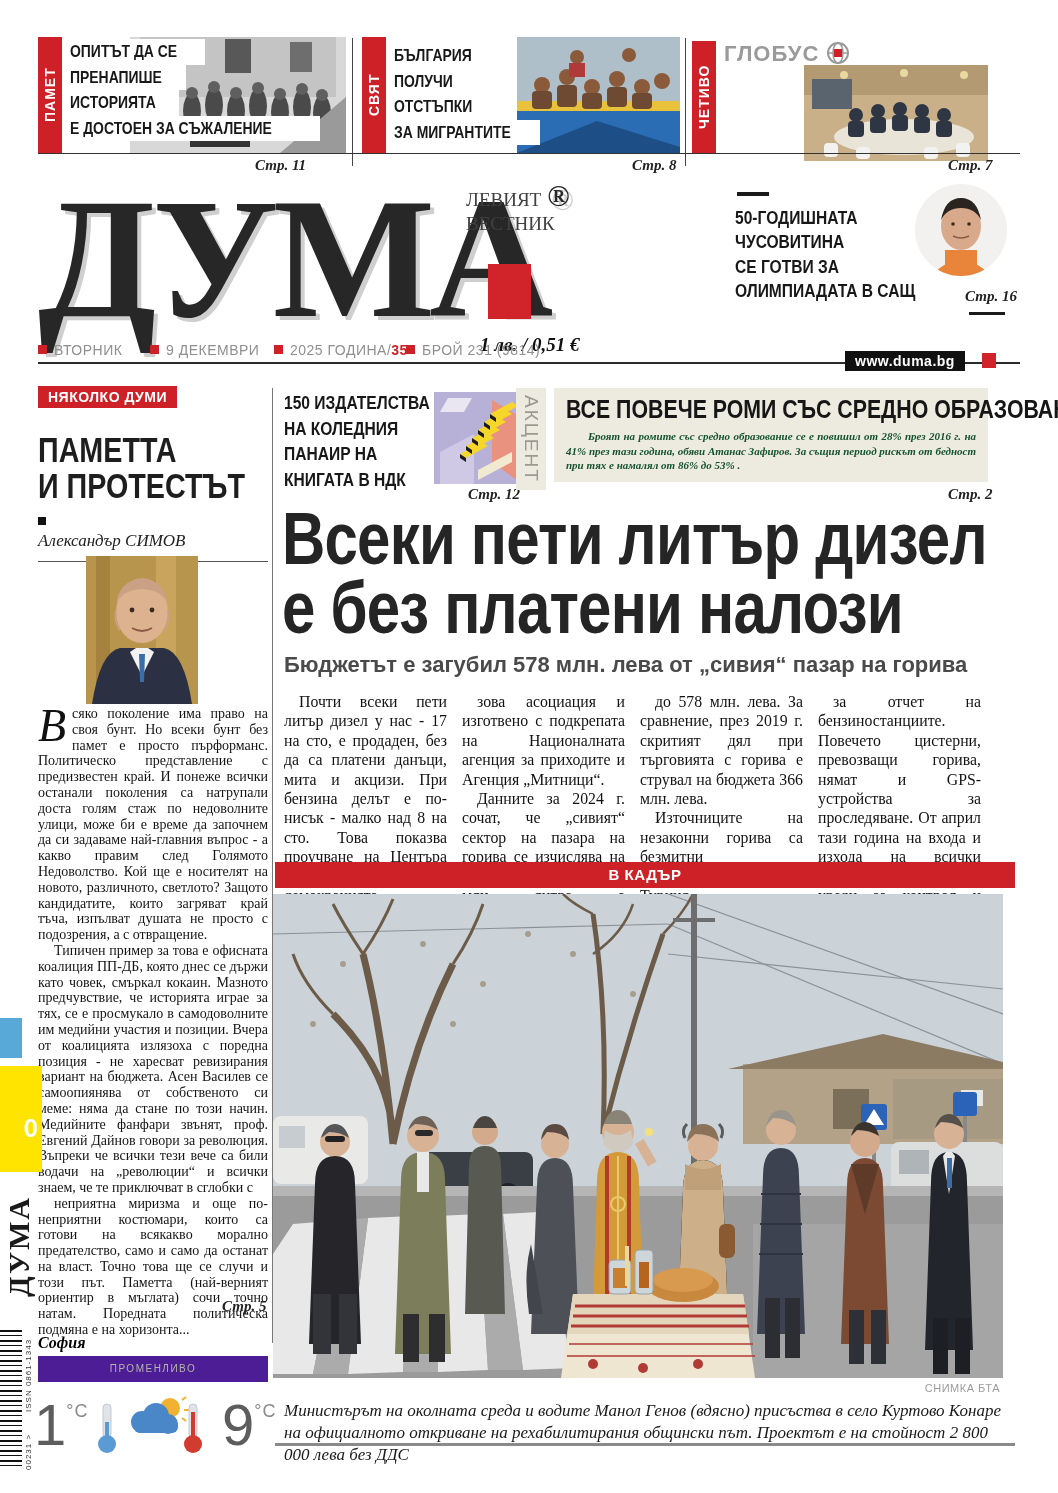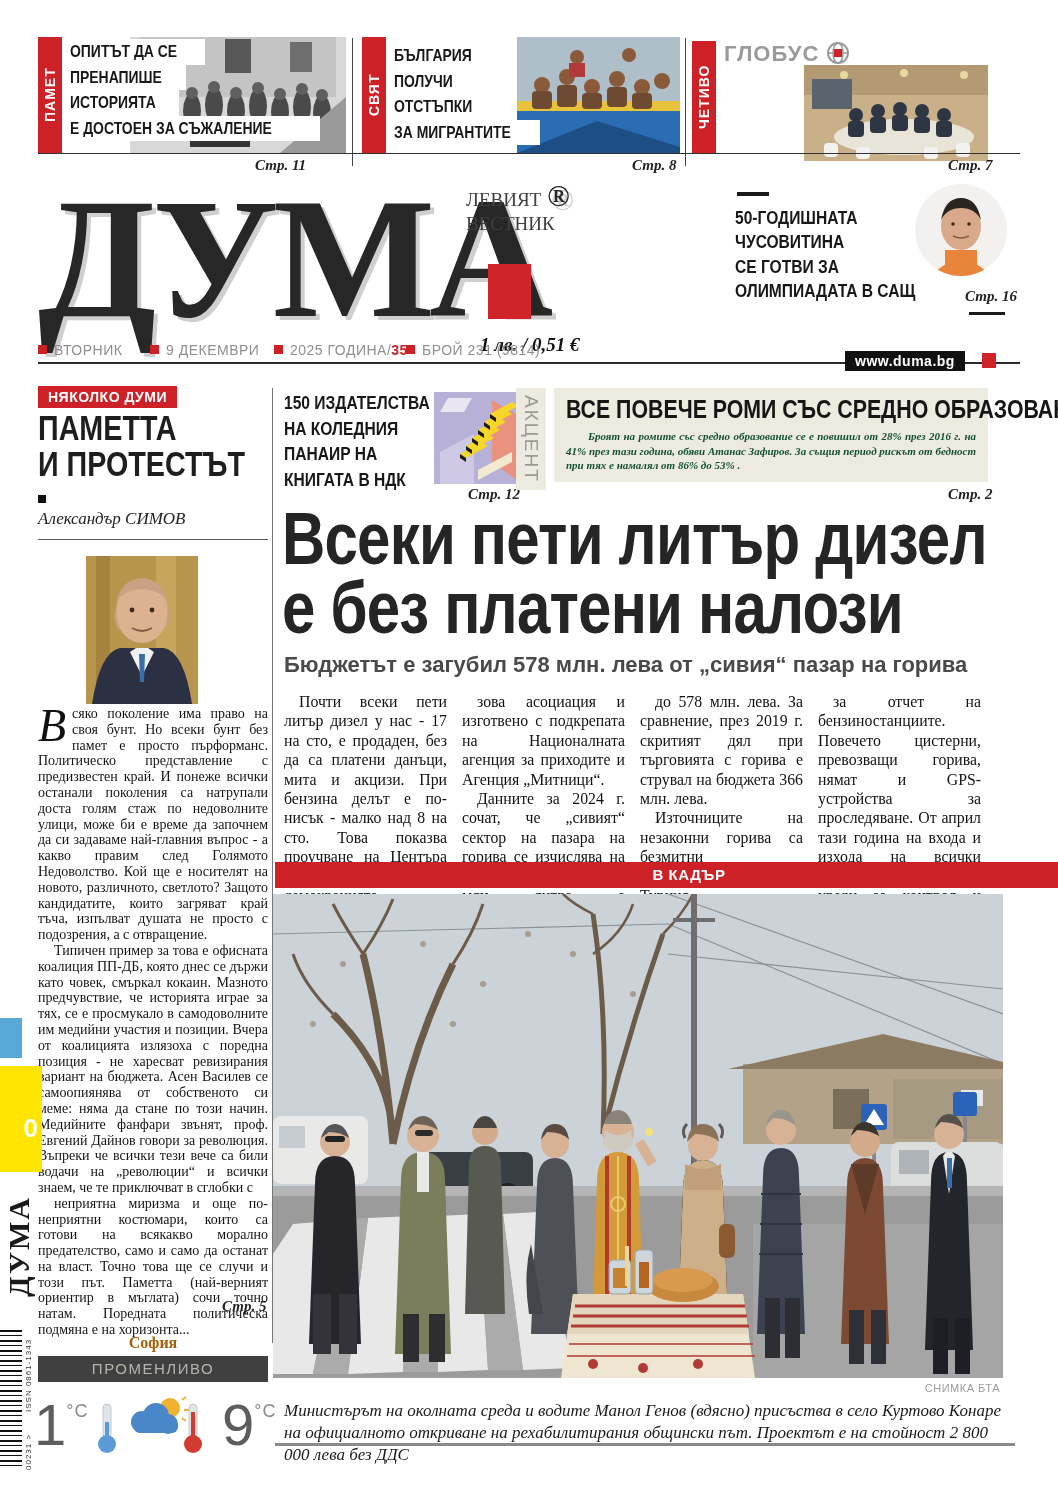--- a/index.html
+++ b/index.html
@@ -30,37 +30,37 @@
   .site-badge{background:#111;color:#fff;font-weight:bold;font-size:14px;padding:2px 10px;letter-spacing:.5px;}
   
   .op-tag{background:#cd2127;color:#fff;font-weight:bold;font-size:14px;padding:3px 10px;letter-spacing:.5px;}
   .op-title{font-weight:bold;font-size:35px;line-height:1.02;color:#1e1e1e;}
   .author{font-family:"Liberation Serif",serif;font-style:italic;font-size:17px;color:#222;}
   .body-serif{font-family:"Liberation Serif",serif;font-size:14px;line-height:15.8px;text-align:justify;color:#141414;}
   .body-serif p{margin:0;text-indent:16px;}
   .body-serif p.nofirst{text-indent:0;}
   .dropcap{float:left;font-family:"Liberation Serif",serif;font-style:italic;font-size:46px;line-height:36px;
            padding:2px 6px 0 0;color:#111;}
-  .city{font-family:"Liberation Serif",serif;font-weight:bold;font-size:16px;color:#a16207;text-align:center;}
-  .cond-bar{background:#404040;color:#b6b5ac;font-size:15px;letter-spacing:1.5px;text-align:center;line-height:26px;}
+  .city{font-family:"Liberation Serif",serif;font-style:italic;font-weight:bold;font-size:16px;color:#000000;}
+  .cond-bar{background:#4c1d95;color:#b6b5ac;font-size:10px;letter-spacing:1.5px;text-align:center;line-height:26px;}
   .temp{font-size:58px;color:#5d5d5d;font-weight:400;line-height:1;}
   .deg{font-size:18px;color:#8a8a8a;vertical-align:28px;letter-spacing:1px;}
   .akcent-label{writing-mode:vertical-rl;font-size:19px;color:#9b9a91;letter-spacing:2px;}
   .akcent-box{background:#edebe0;}
   .akcent-title{font-weight:bold;font-size:26px;color:#161616;}
   .akcent-text{font-family:Liberation Serif, serif;font-style:italic;font-weight:bold;font-size:11px;
                line-height:1.32;color:#14532d;text-align:justify;}
   .akcent-text p{margin:0;text-indent:22px;}
   
   .main-hl{font-weight:bold;font-size:75px;line-height:69px;letter-spacing:-1px;color:#252525;}
   .subhead{font-weight:bold;font-size:22px;color:#4a4a4a;}
   .newscol{font-family:"Liberation Serif",serif;font-size:15.8px;line-height:19.4px;text-align:justify;color:#121212;width:163px;}
   .newscol p{margin:0;text-indent:15px;}
   .kadar-bar{background:#cd2127;color:#fff;font-weight:bold;font-size:15px;letter-spacing:.5px;
-             text-align:center;line-height:26px;padding-left:44px;}
+             text-align:center;line-height:26px;}
   .credit{font-size:11px;color:#9c9c9c;letter-spacing:.5px;text-align:right;}
   .caption{font-family:"Liberation Serif",serif;font-style:italic;font-size:17px;line-height:1.3;color:#1a1a1a;}
   .bot-rule{background:#8a8a8a;height:3px;}
   
   .spine-duma{font-family:"Liberation Serif",serif;font-weight:bold;font-size:30px;color:#1a1a1a;
               writing-mode:vertical-rl;transform:rotate(180deg);letter-spacing:2px;}
   .barcode{background:repeating-linear-gradient(to bottom,#111 0 2px,#fff 2px 5px,#111 5px 6px,#fff 6px 10px);}
   .spine-small{font-size:8px;color:#333;writing-mode:vertical-rl;transform:rotate(180deg);letter-spacing:1px;}
   .logo-globus{font-weight:bold;font-size:22px;color:#9a9a9a;letter-spacing:1px;}
 </style>
@@ -245,21 +245,21 @@
   </div>
 
   <div class="rule-h abs" style="left:38px;top:362px;width:982px;"></div>
   <div class="abs" style="left:845px;top:352px;">
     <span class="site-badge">www.duma.bg</span>
   </div>
   <div class="redsq abs" style="left:982px;top:353px;width:14px;height:15px;"></div>
 
   <div class="abs" style="left:38px;top:386px;width:230px;">
     <span class="op-tag" style="display:inline-block;">НЯКОЛКО ДУМИ</span>
-    <div class="op-title" style="margin-top:2px;">
+    <div class="op-title" style="margin-top:24px;">
       <span class="cond">ПАМЕТТА</span><br>
       <span class="cond">И ПРОТЕСТЪТ</span>
     </div>
     <div style="width:8px;height:8px;background:#111;margin-top:14px;"></div>
     <div class="author" style="margin-top:6px;">Александър СИМОВ</div>
     <div style="height:1px;background:#555;margin-top:10px;"></div>
   </div>
 
   <svg class="abs" style="left:86px;top:556px;" width="112" height="148" viewBox="0 0 112 148">
     <rect width="112" height="148" fill="#b8954d"></rect>

